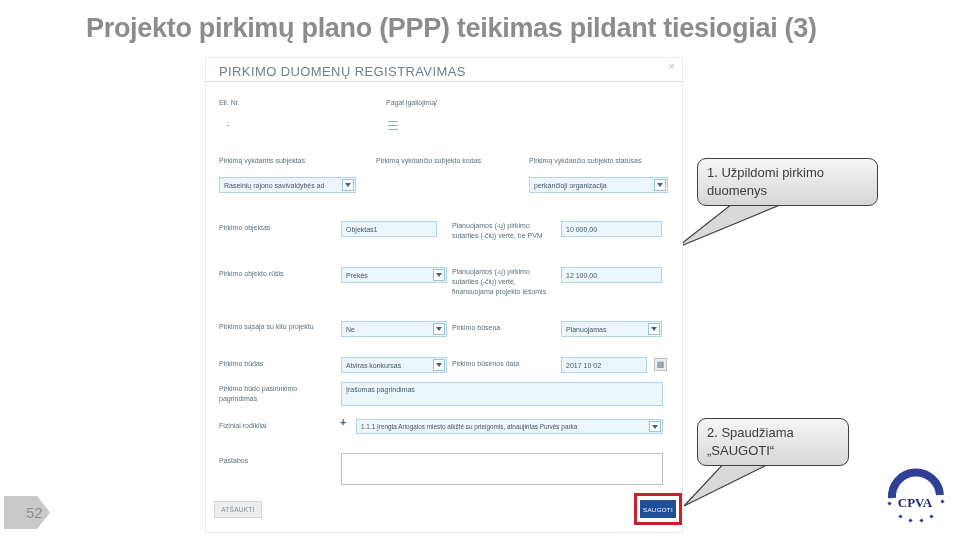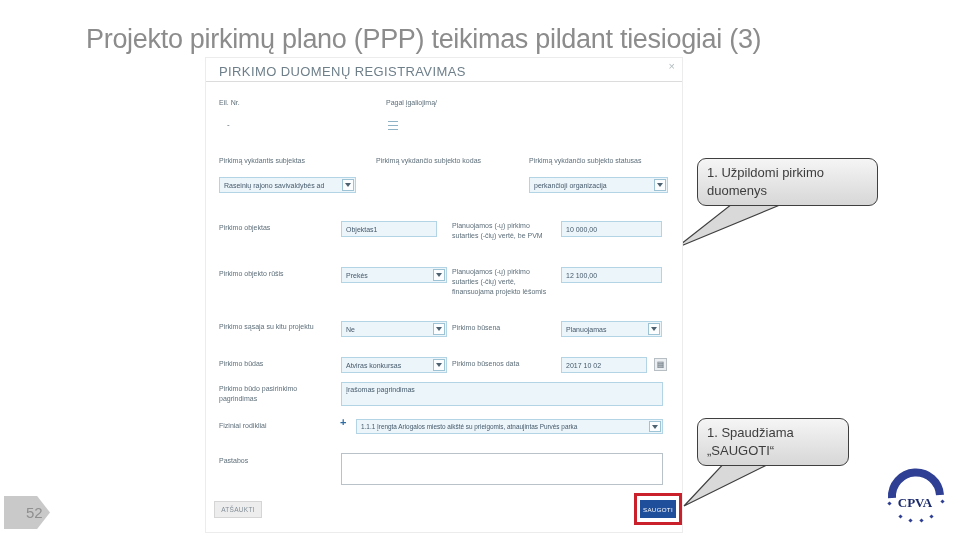--- a/index.html
+++ b/index.html
@@ -1,19 +1,19 @@
 <!DOCTYPE html>
 <html><head>
 <meta charset="utf-8">
 <style>
   html,body{margin:0;padding:0;}
   body{width:960px;height:540px;font-family:"Liberation Sans",sans-serif;background:#fff;}
   #slide{position:relative;width:960px;height:540px;background:#ffffff;overflow:hidden;}
 
-  .slide-title{position:absolute;left:86px;top:24px;width:800px;font-size:27px;font-weight:normal;
+  .slide-title{position:absolute;left:86px;top:13px;width:800px;font-size:27px;font-weight:bold;
     color:#8c8c8c;letter-spacing:-0.3px;white-space:nowrap;}
 
   
   .dialog{position:absolute;left:205px;top:57px;width:478px;height:476px;background:#fff;
     border:1px solid #ececec;box-sizing:border-box;}
   .dlg-title{position:absolute;left:13px;top:6px;font-size:13px;color:#6e7f8a;letter-spacing:.4px;}
   .dlg-close{position:absolute;right:7px;top:3px;font-size:11px;color:#b3bcc1;cursor:default;line-height:11px;}
   .dlg-divider{position:absolute;left:0;right:0;top:23px;border-top:1px solid #dcdcdc;}
 
   .lbl{position:absolute;font-size:7px;color:#5d6e79;line-height:1.45;}
@@ -151,21 +151,21 @@
     <div class="lbl" style="left:13px;top:398px;">Pastabos</div>
     <div class="inp white top" style="left:135px;top:395px;width:322px;height:32px;"></div>
 
     <div class="btn-cancel">ATŠAUKTI</div>
     <div class="red-frame">
       <div class="btn-save">SAUGOTI</div>
     </div>
   </div>
 
   <div class="callout callout-1">1. Užpildomi pirkimo duomenys</div>
-  <div class="callout callout-2">1. Spaudžiama „SAUGOTI“</div>
+  <div class="callout callout-2">2. Spaudžiama „SAUGOTI“</div>
 
   <div class="page-arrow">52</div>
 
   <svg class="logo" viewBox="0 0 66 62">
     <path d="M 8 32 A 22 22 0 0 1 56 29" fill="none" stroke="#2e3f94" stroke-width="8"></path>
     <text x="31" y="41" text-anchor="middle" font-family="Liberation Serif, serif" font-weight="bold" font-size="13" fill="#1b2a6b">CPVA</text>
     <g fill="#2e3f94">
       <rect x="4" y="36" width="3" height="3" transform="rotate(45 5.5 37.5)"></rect>
       <rect x="57" y="34" width="3" height="3" transform="rotate(45 58.5 35.5)"></rect>
       <rect x="15" y="49" width="3" height="3" transform="rotate(45 16.5 50.5)"></rect>

